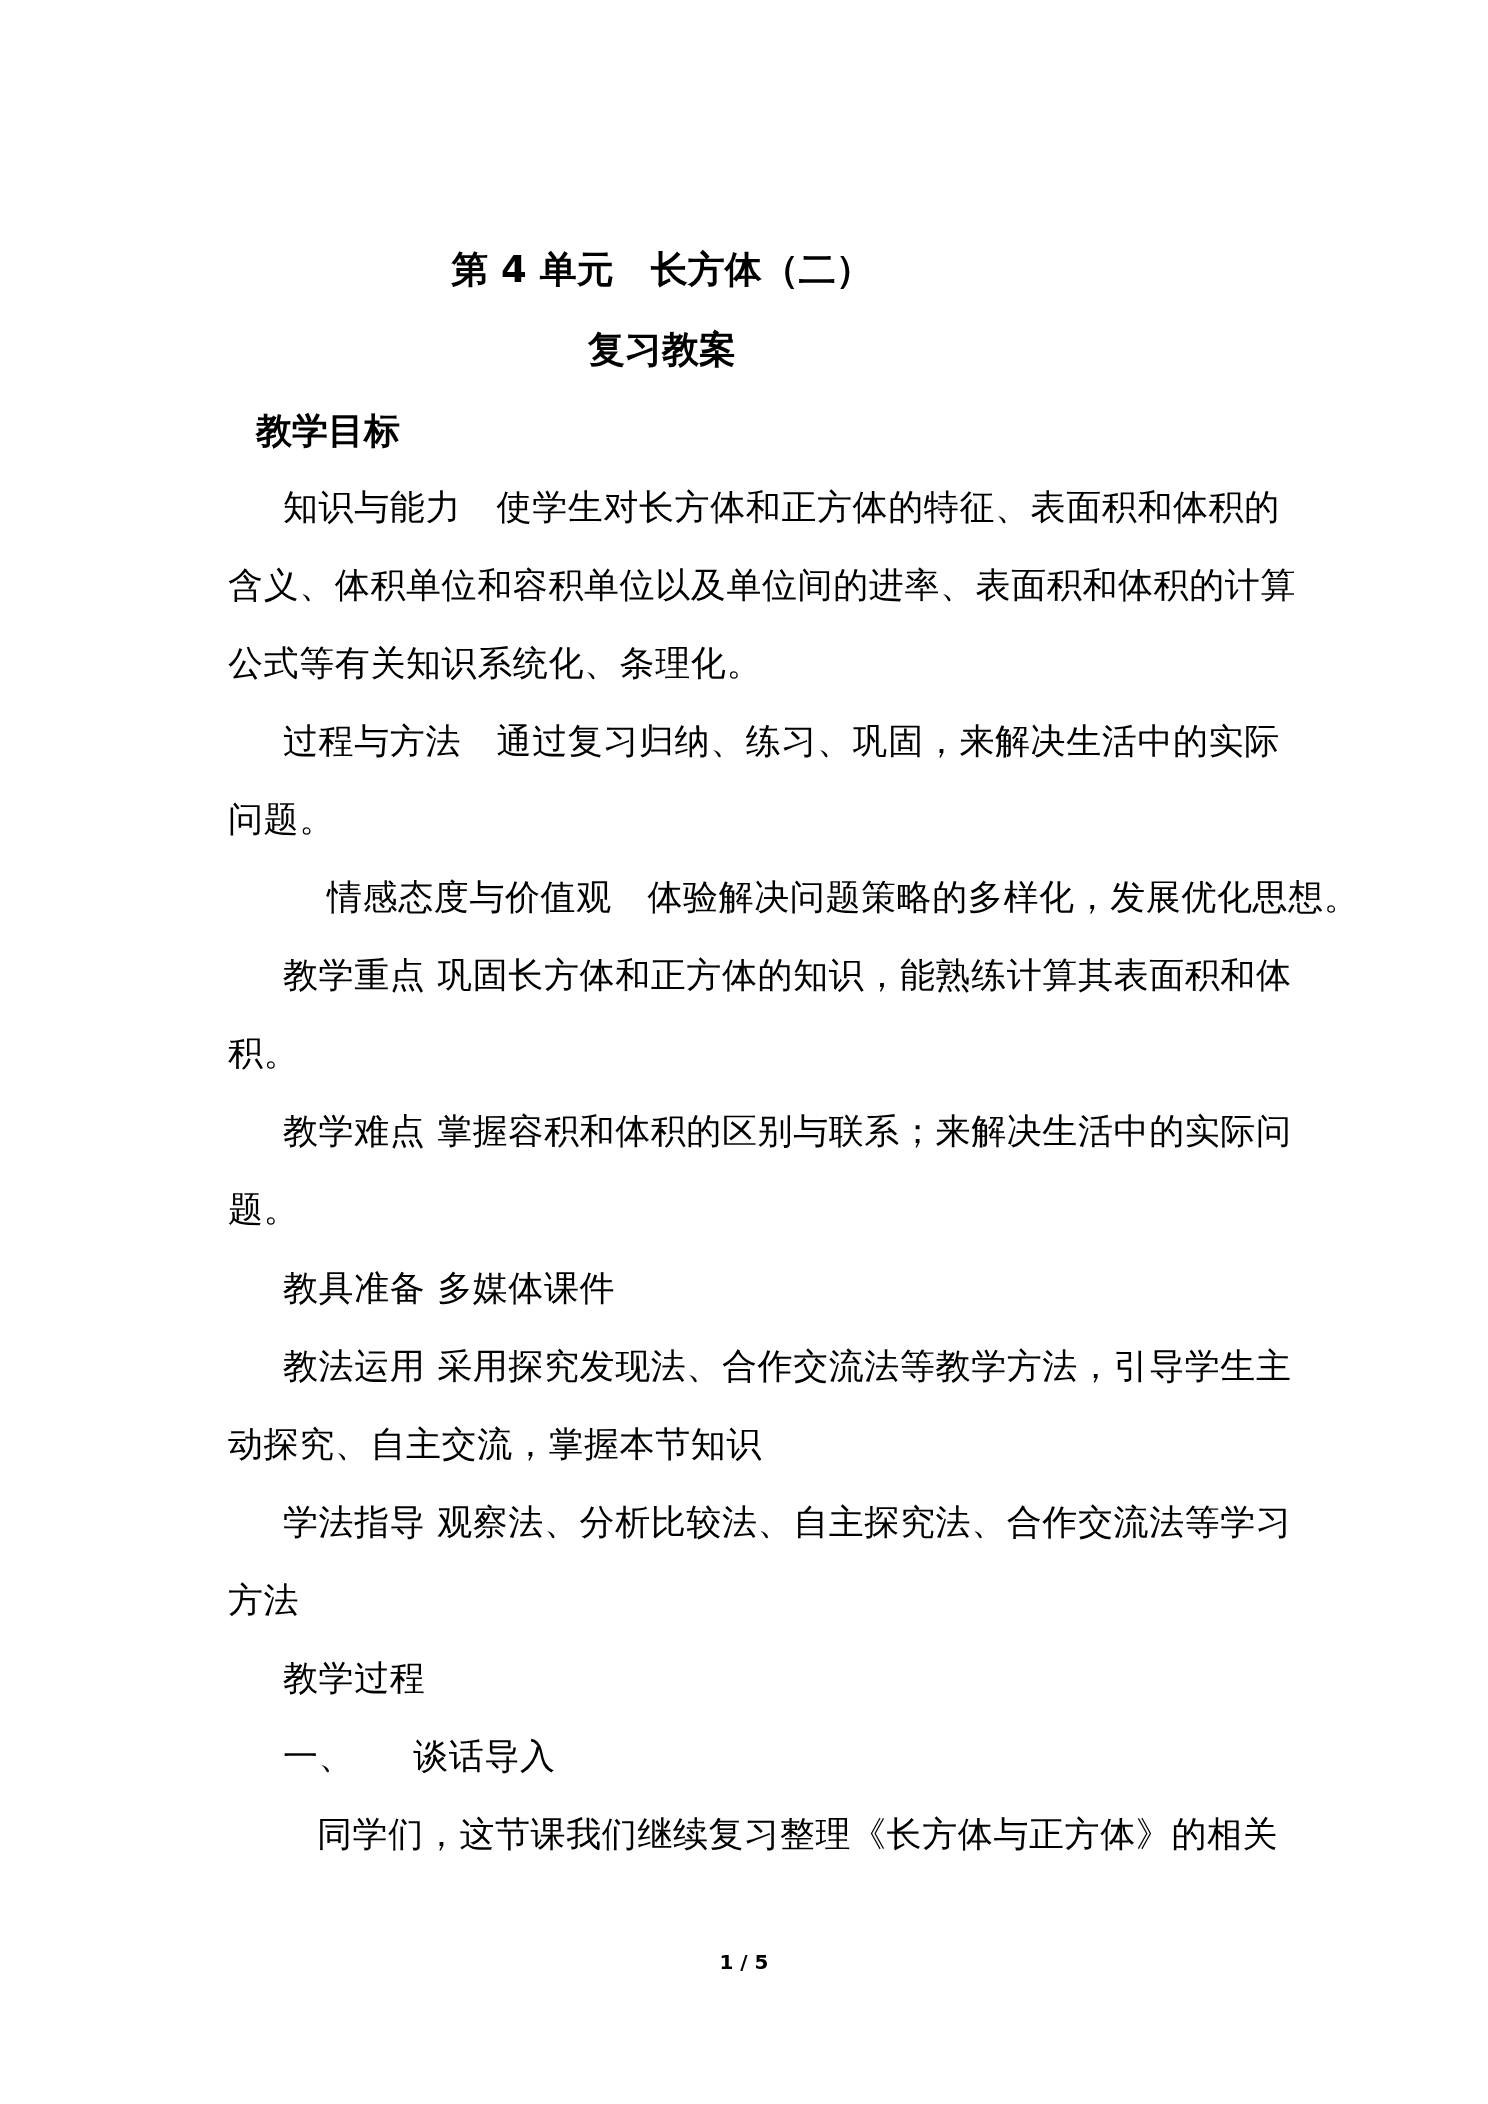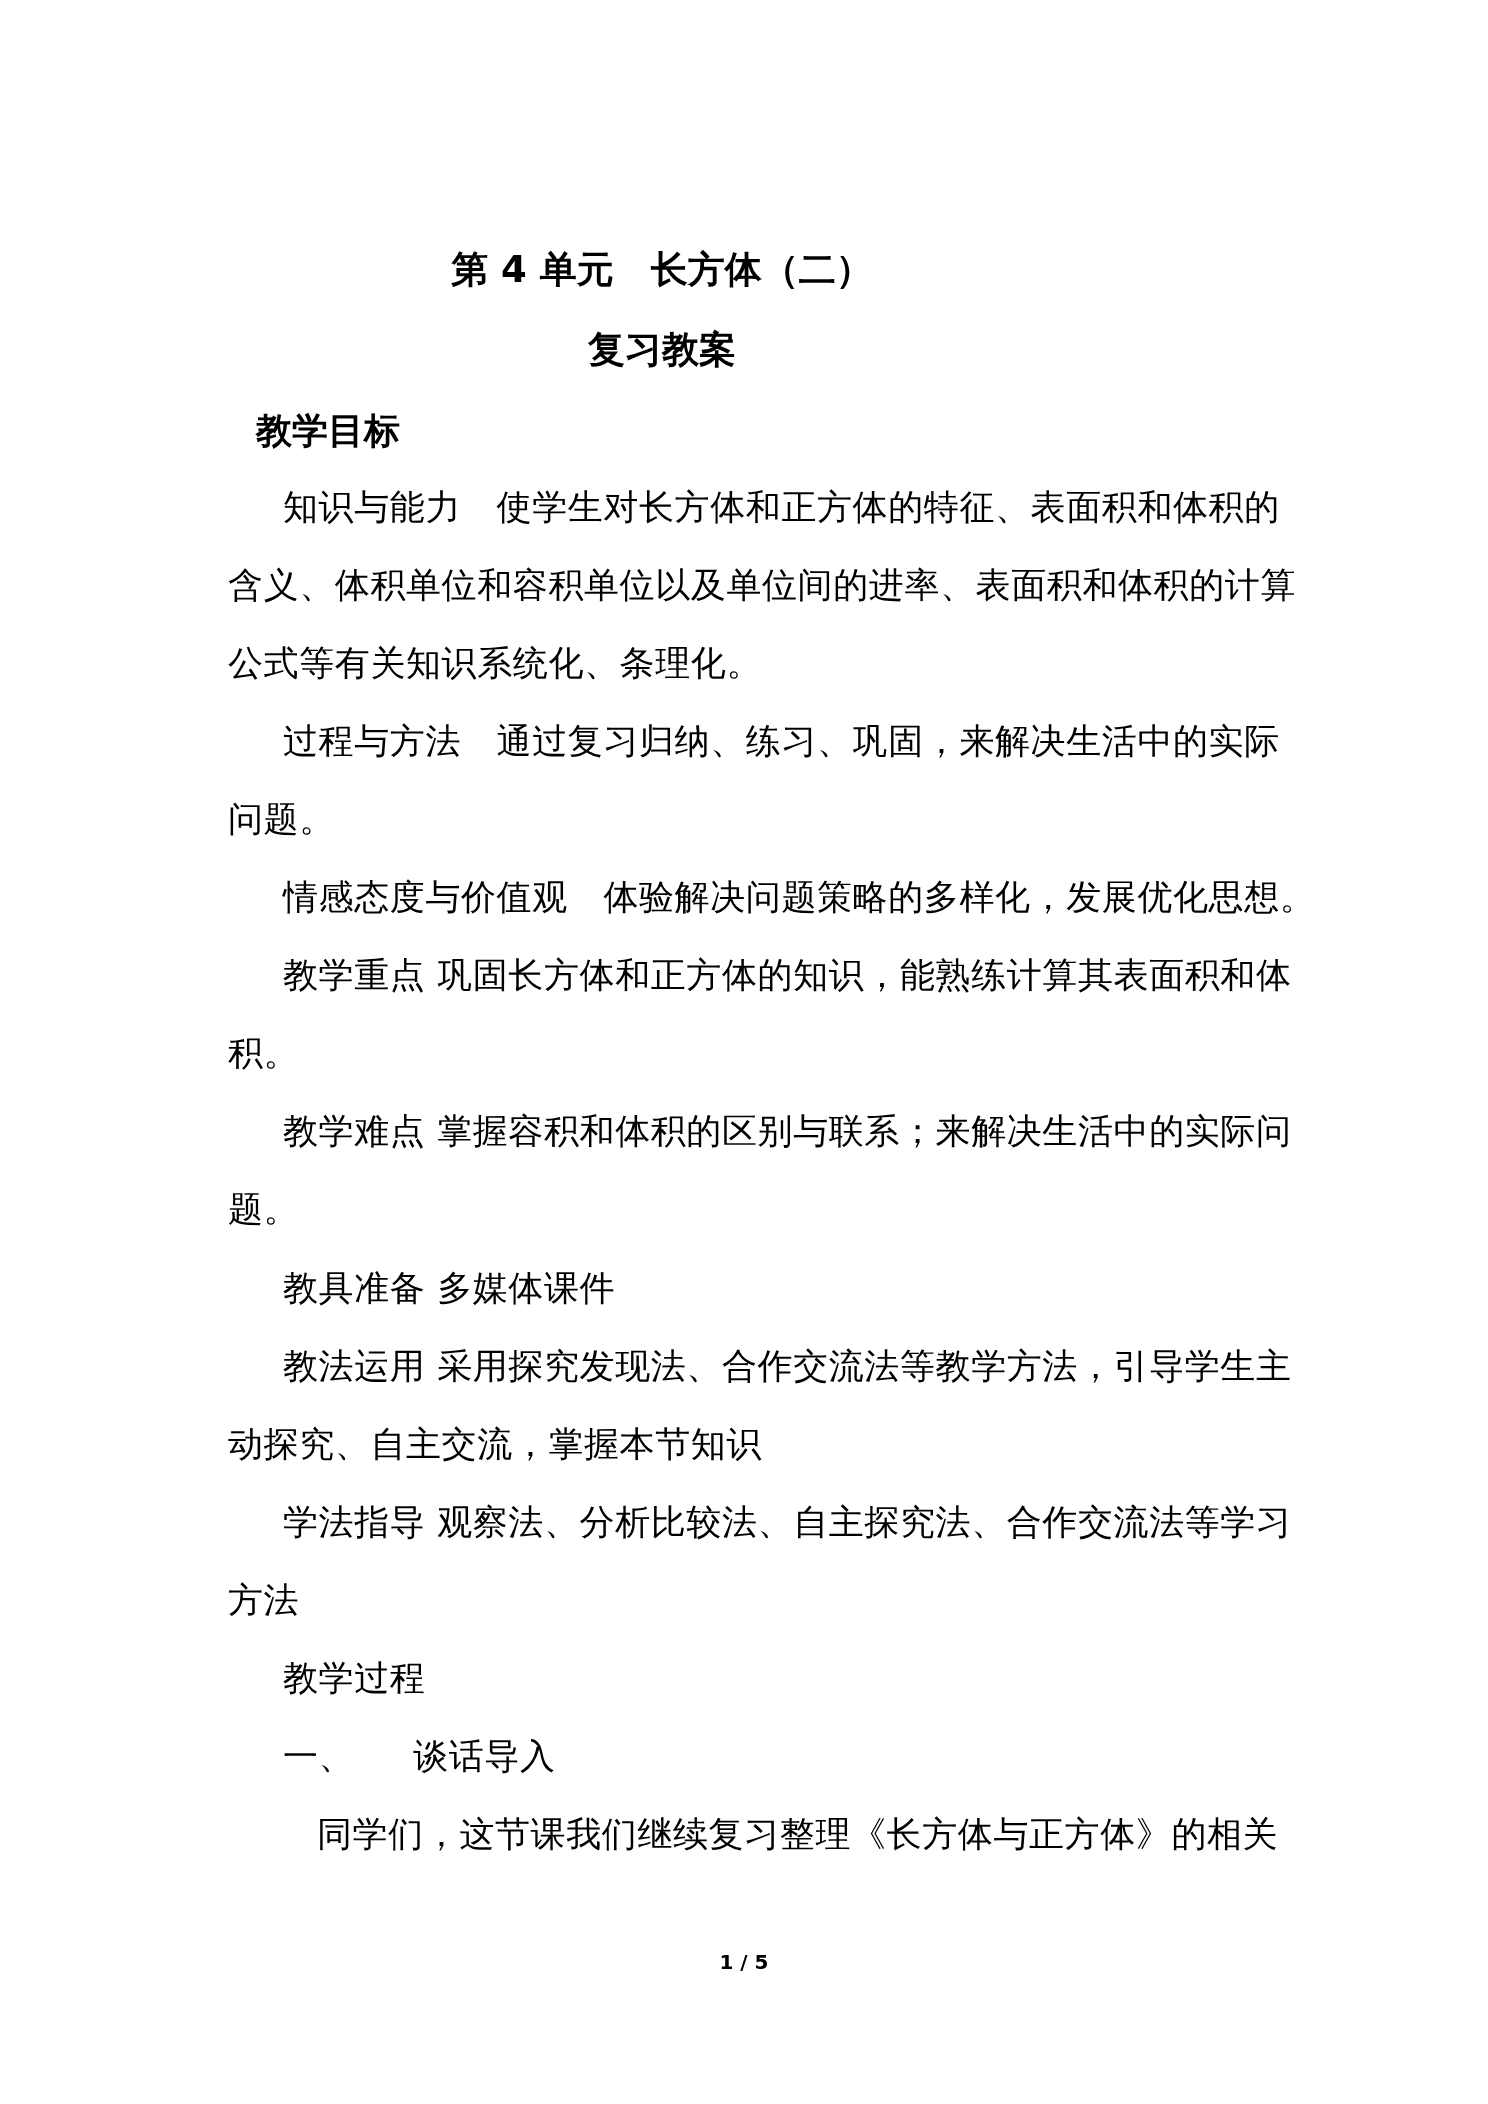--- a/index.html
+++ b/index.html
@@ -25,21 +25,21 @@
 <div class="page">
   <div class="title" style="top:250px;">第 4 单元　长方体（二）</div>
   <div class="title" style="top:330px;">复习教案</div>
   <div class="heading" style="top:411px;">教学目标</div>
 
   <div class="line cont" style="top:565px;">含义、体积单位和容积单位以及单位间的进率、表面积和体积的计算</div>
   <div class="line ind" style="top:487px;">知识与能力　使学生对长方体和正方体的特征、表面积和体积的</div>
   <div class="line ind" style="top:721px;">过程与方法　通过复习归纳、练习、巩固，来解决生活中的实际</div>
   <div class="line cont" style="top:643px;">公式等有关知识系统化、条理化。</div>
   <div class="line cont" style="top:799px;">问题。</div>
-  <div class="line ind" style="top:877px;">情感态度与价值观　体验解决问题策略的多样化，发展优化思想。</div>
+  <div class="line ind" style="top:877px;margin-left:44px;">情感态度与价值观　体验解决问题策略的多样化，发展优化思想。</div>
   <div class="line ind" style="top:955px;">教学重点 巩固长方体和正方体的知识，能熟练计算其表面积和体</div>
   <div class="line cont" style="top:1033px;">积。</div>
   <div class="line ind" style="top:1111px;">教学难点 掌握容积和体积的区别与联系；来解决生活中的实际问</div>
   <div class="line cont" style="top:1189px;">题。</div>
   <div class="line ind" style="top:1268px;">教具准备 多媒体课件</div>
   <div class="line ind" style="top:1346px;">教法运用 采用探究发现法、合作交流法等教学方法，引导学生主</div>
   <div class="line cont" style="top:1424px;">动探究、自主交流，掌握本节知识</div>
   <div class="line ind" style="top:1502px;">学法指导 观察法、分析比较法、自主探究法、合作交流法等学习</div>
   <div class="line cont" style="top:1580px;">方法</div>
   <div class="line ind" style="top:1658px;">教学过程</div>

